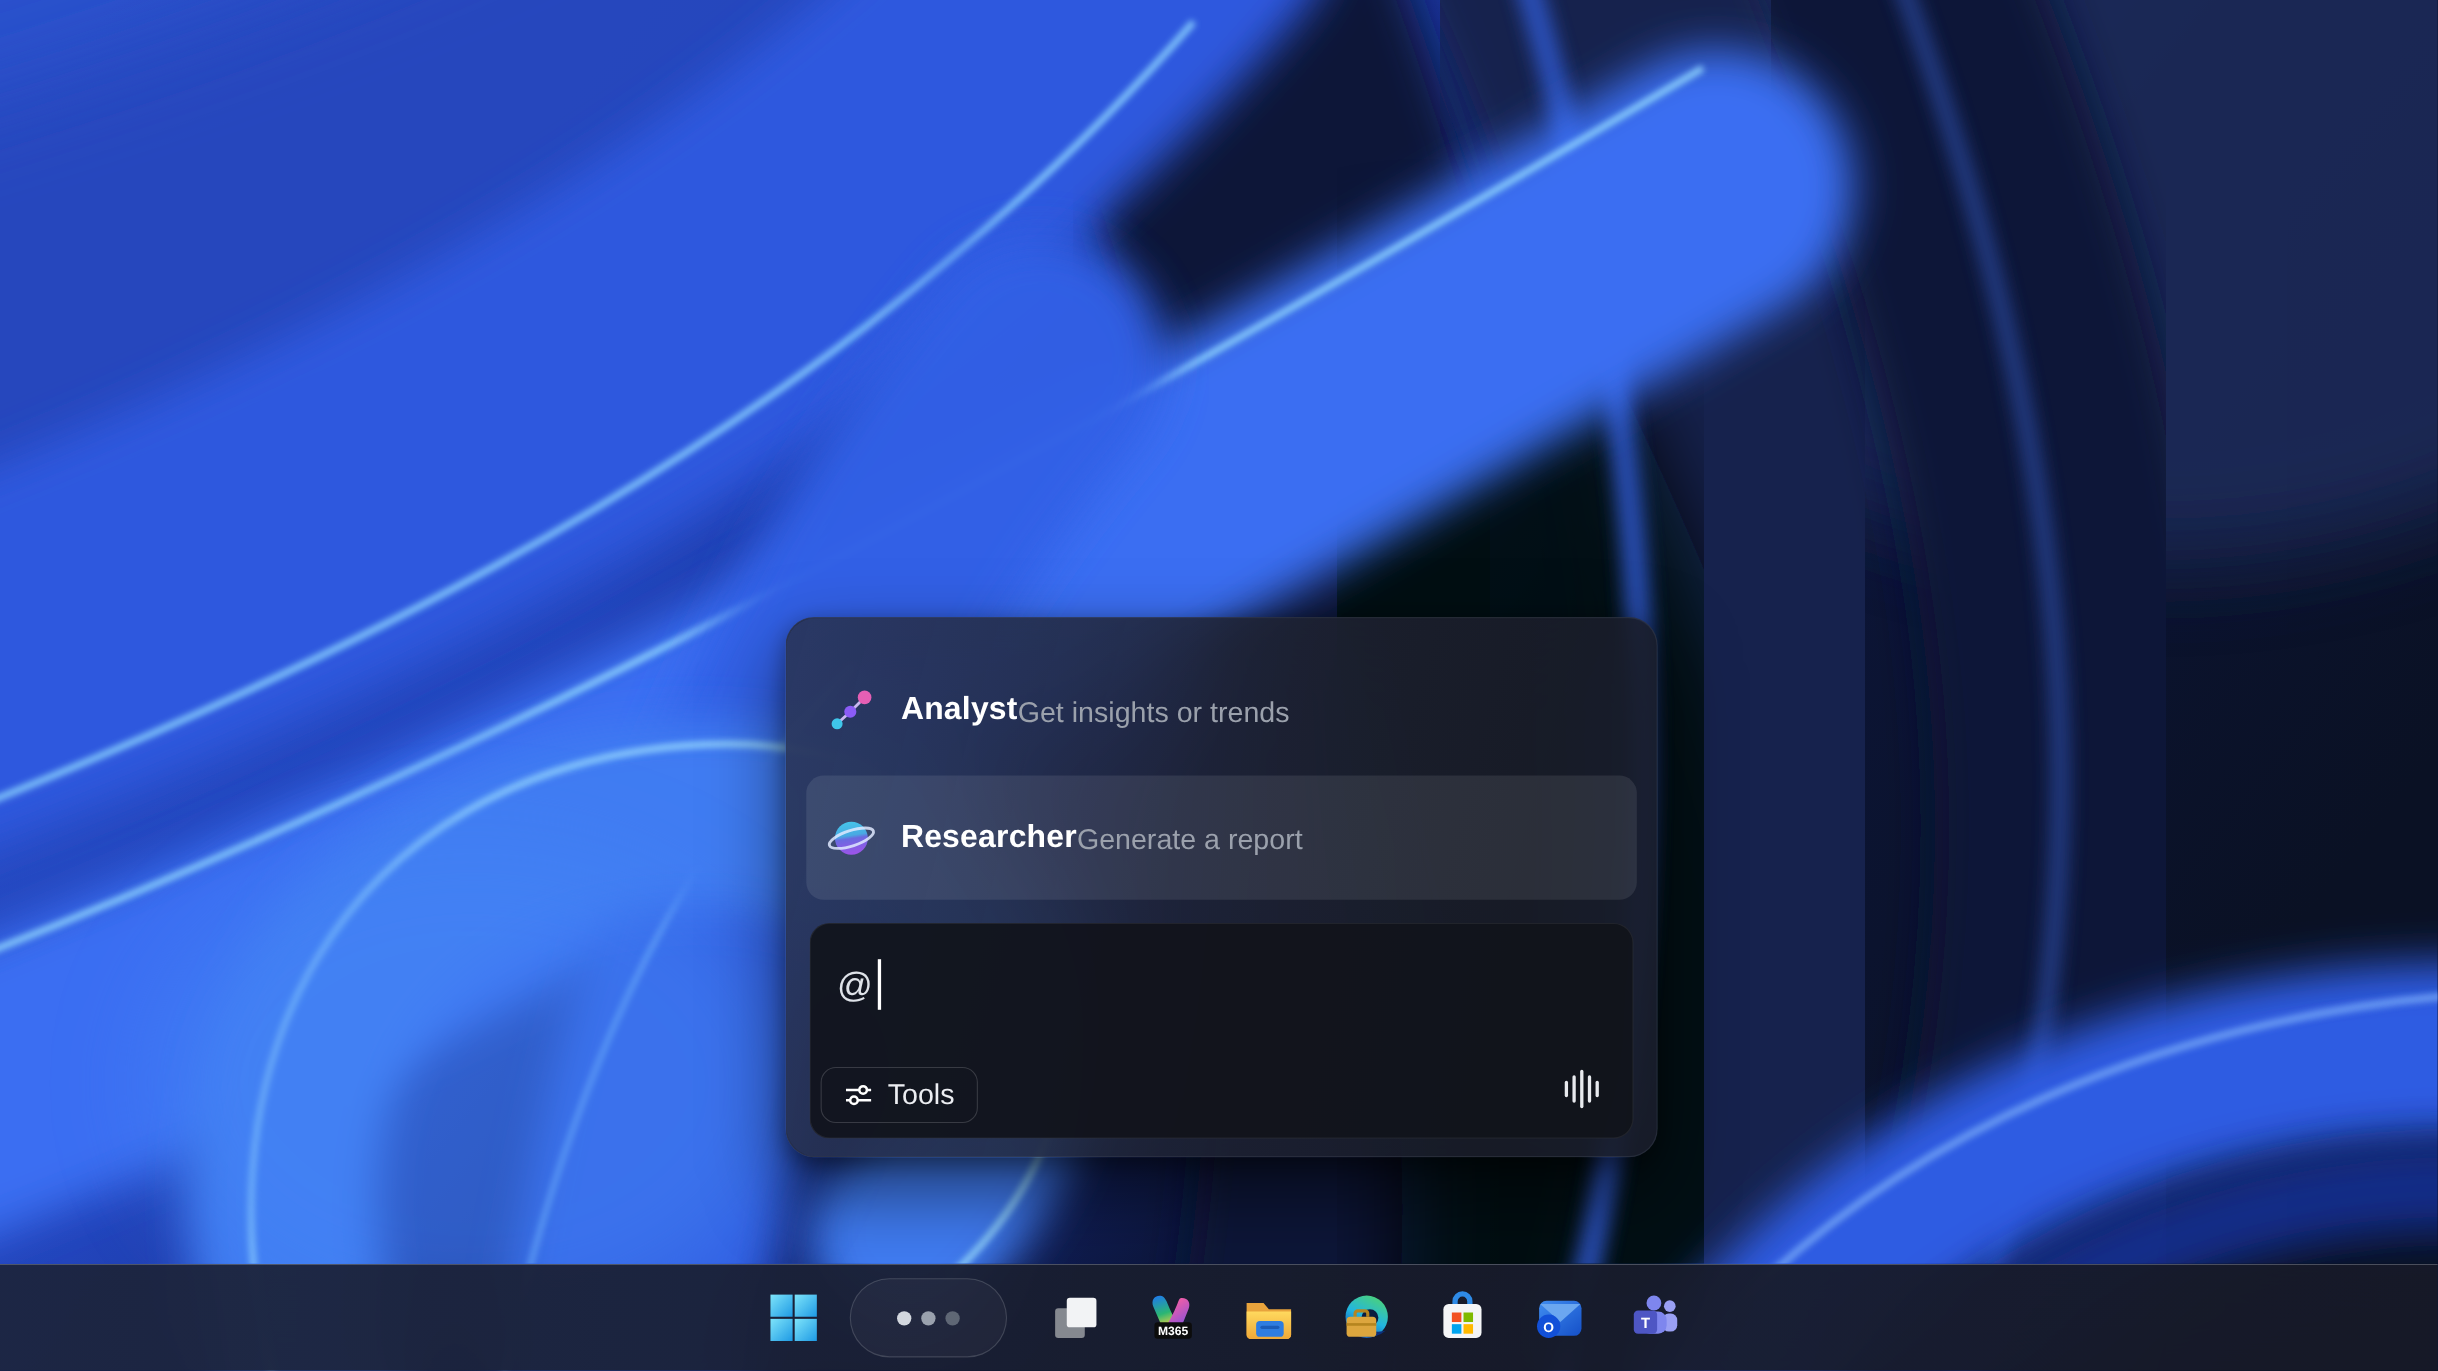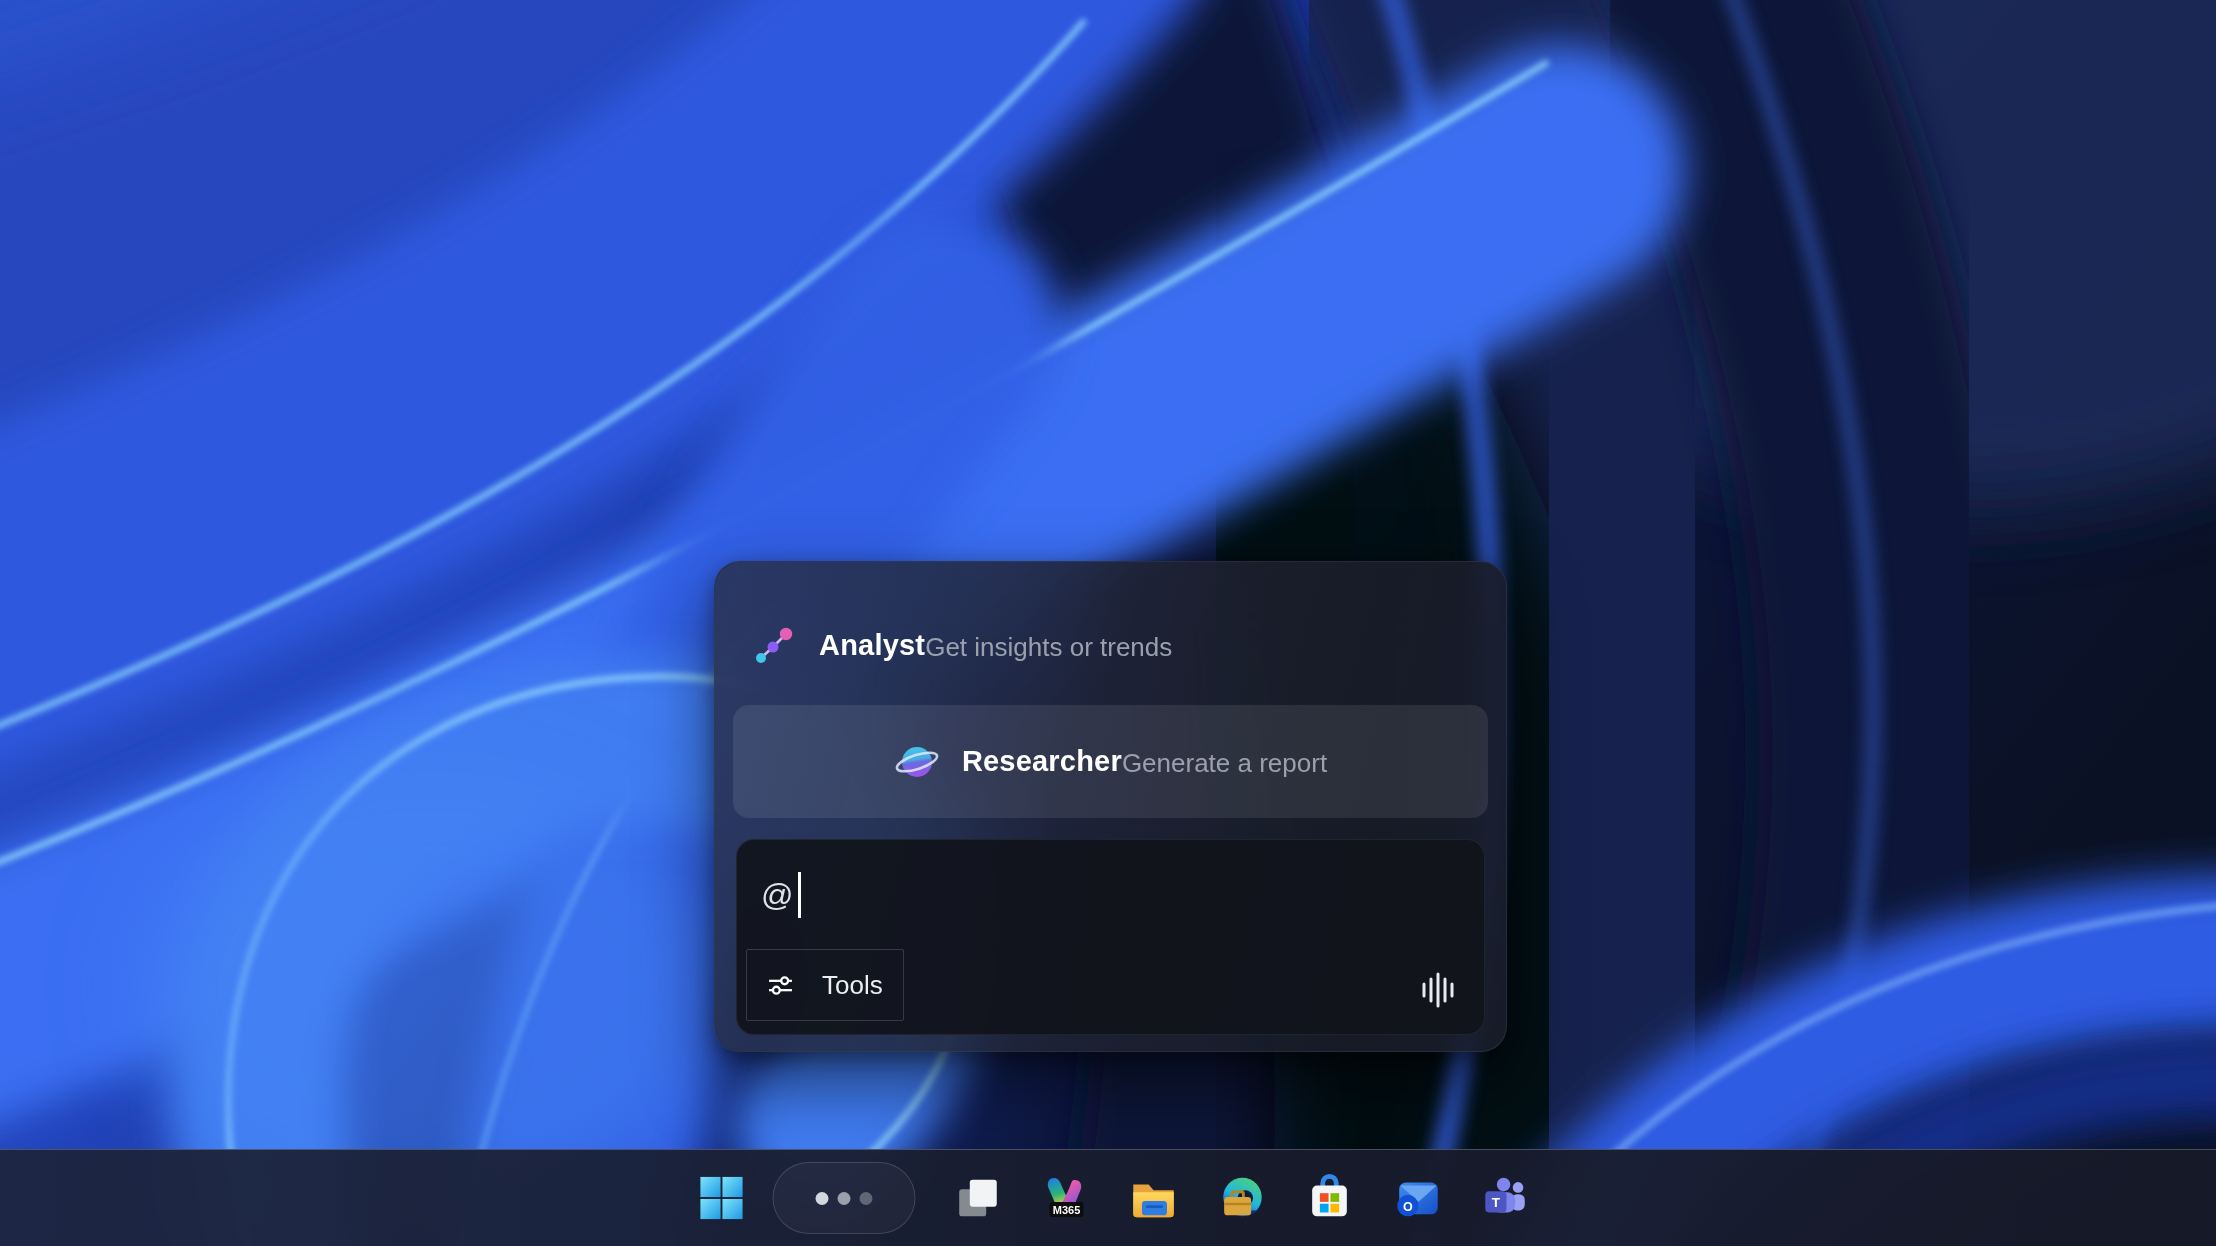--- a/index.html
+++ b/index.html
@@ -24,39 +24,39 @@
     content:"";position:absolute;inset:0;border-radius:inherit;pointer-events:none;
     background:linear-gradient(105deg, rgba(64,88,160,0.30), rgba(40,48,74,0.10) 45%, rgba(0,0,0,0.12) 80%);
   }
   .agent-list{position:relative;padding-top:27px;}
   .agent-row{
     margin:0 18px;height:113px;border-radius:16px;
     display:flex;align-items:center;gap:22px;padding:0 18px;box-sizing:border-box;
     cursor:pointer;
   }
   .agent-row + .agent-row{margin-top:3px;}
-  .agent-row.highlighted{background:rgba(255,255,255,0.09);justify-content:center;}
+  .agent-row.highlighted{background:rgba(255,255,255,0.09);}
   .agent-icon{width:46px;height:46px;flex:0 0 46px;display:flex;align-items:center;justify-content:center;}
   .agent-text{display:flex;flex-direction:row;}
   .agent-title{font-size:29px;font-weight:600;color:#ffffff;line-height:36px;letter-spacing:.2px;}
   .agent-subtitle{font-size:26px;font-weight:400;color:#9ba1ac;line-height:34px;margin-top:3px;}
 
   .input-box{
     position:absolute;left:21px;top:277px;width:749px;height:196px;box-sizing:border-box;
     border-radius:18px;background:rgba(17,19,27,0.92);
     border:1px solid rgba(255,255,255,0.07);
     cursor:text;
   }
   .input-line{position:absolute;left:24px;top:32px;display:flex;align-items:center;}
   .at-text{font-size:32px;color:#dfe3e9;}
   .caret{display:inline-block;width:2.5px;height:46px;background:#ffffff;margin-left:5px;}
   .tools-btn{
-    position:absolute;left:9px;bottom:13px;height:72px;
-    display:flex;align-items:center;gap:28px;padding:0 20px;
-    background:transparent;border:1px solid rgba(255,255,255,0.16);border-radius:2px;
+    position:absolute;left:9px;bottom:13px;height:51px;
+    display:flex;align-items:center;gap:13px;padding:0 20px;
+    background:transparent;border:1px solid rgba(255,255,255,0.16);border-radius:14px;
     color:#eceef2;font-size:26px;font-family:inherit;cursor:pointer;
   }
   .voice{position:absolute;right:26px;bottom:24px;width:40px;height:40px;cursor:pointer;}
 
   
   .taskbar{
     position:absolute;left:0;right:0;bottom:0;height:96px;
     background:linear-gradient(90deg, rgba(29,37,62,0.95), rgba(24,28,44,0.95) 55%, rgba(23,26,40,0.95));
     backdrop-filter:blur(30px);-webkit-backdrop-filter:blur(30px);
     border-top:1.5px solid rgba(138,144,158,0.45);

